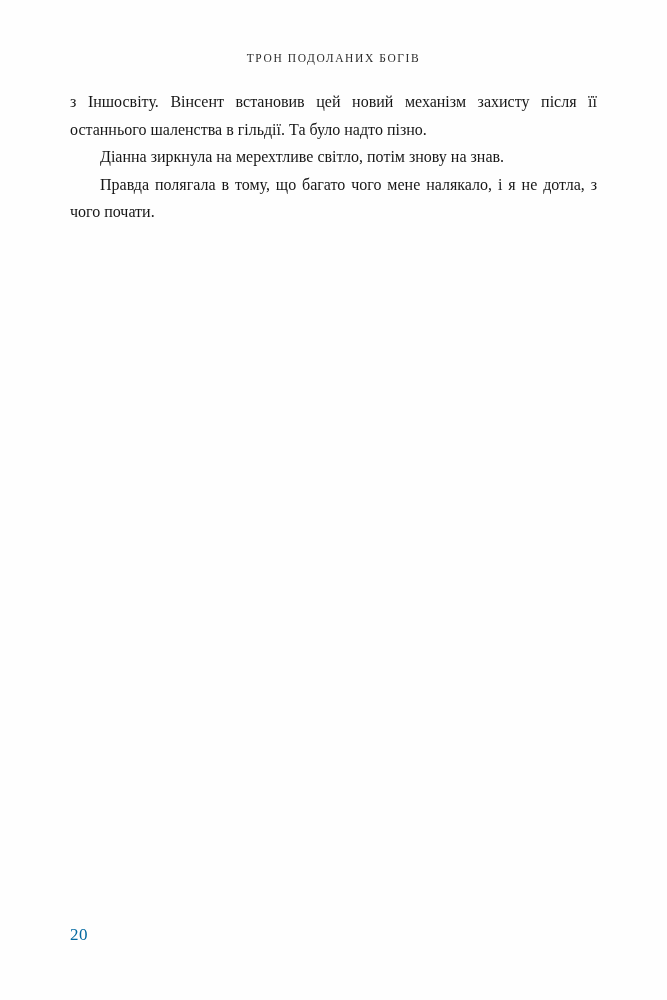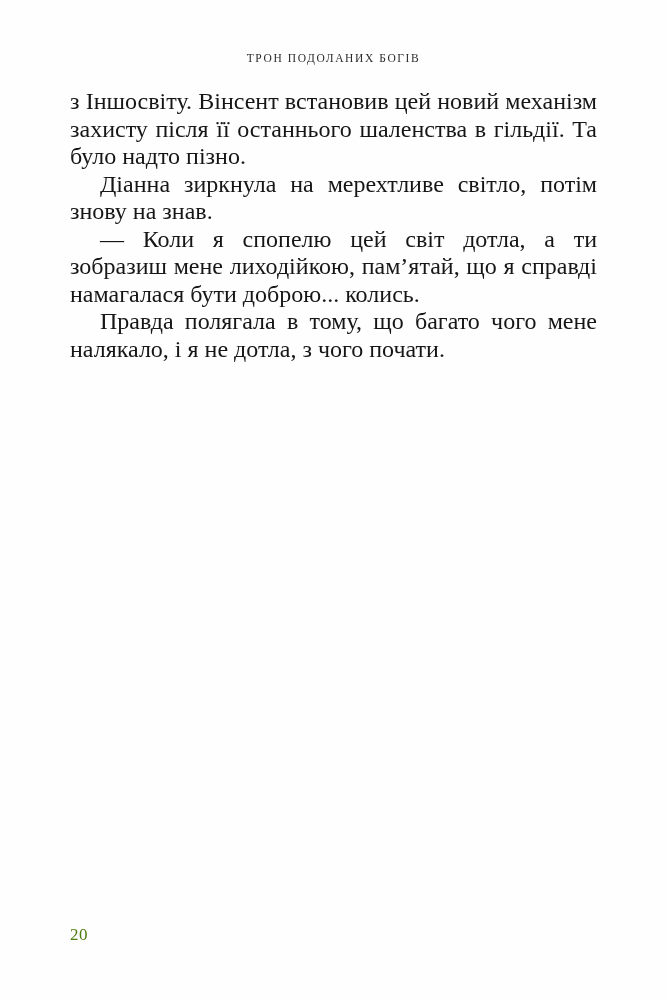--- a/index.html
+++ b/index.html
@@ -34,51 +34,50 @@
     font-variant: small-caps;
   }
   .text-block {
     position: absolute;
     top: 88px;
     left: 70px;
     width: 527px;
   }
   .para {
     margin: 0;
-    font-size: 24px;
+    font-size: 16px;
     line-height: 27.5px;
     text-align: justify;
     text-justify: inter-word;
     color: #161616;
     hyphens: manual;
   }
   .para.indent {
     text-indent: 30px;
   }
   .para.first {
     text-indent: 0;
   }
   .folio {
     position: absolute;
     left: 70px;
     top: 925px;
     font-size: 17px;
-    color: #4d7c0f;
+    color: #0369a1;
     letter-spacing: 0.5px;
   }
 </style>
 </head>
 <body>
 
 <div class="page">
 
   <div class="running-head">Трон подоланих богів</div>
 
   <div class="text-block">
     <p class="para first">з Іншосвіту. Вінсент встановив цей новий механізм захисту після її останнього шаленства в гільдії. Та було надто пізно.</p>
     <p class="para indent">Діанна зиркнула на мерехтливе світло, потім знову на знав.</p>
-    <p class="para indent">— Коли я спопелю цей світ дотла, а ти зобразиш мене лиходійкою, пам’ятай, що я справді намагалася бути доброю... колись.</p>
     <p class="para indent">Правда полягала в тому, що багато чого мене налякало, і я не дотла, з чого почати.</p>
   </div>
 
   <div class="folio">20</div>
 
 </div>
 
 </body></html>

